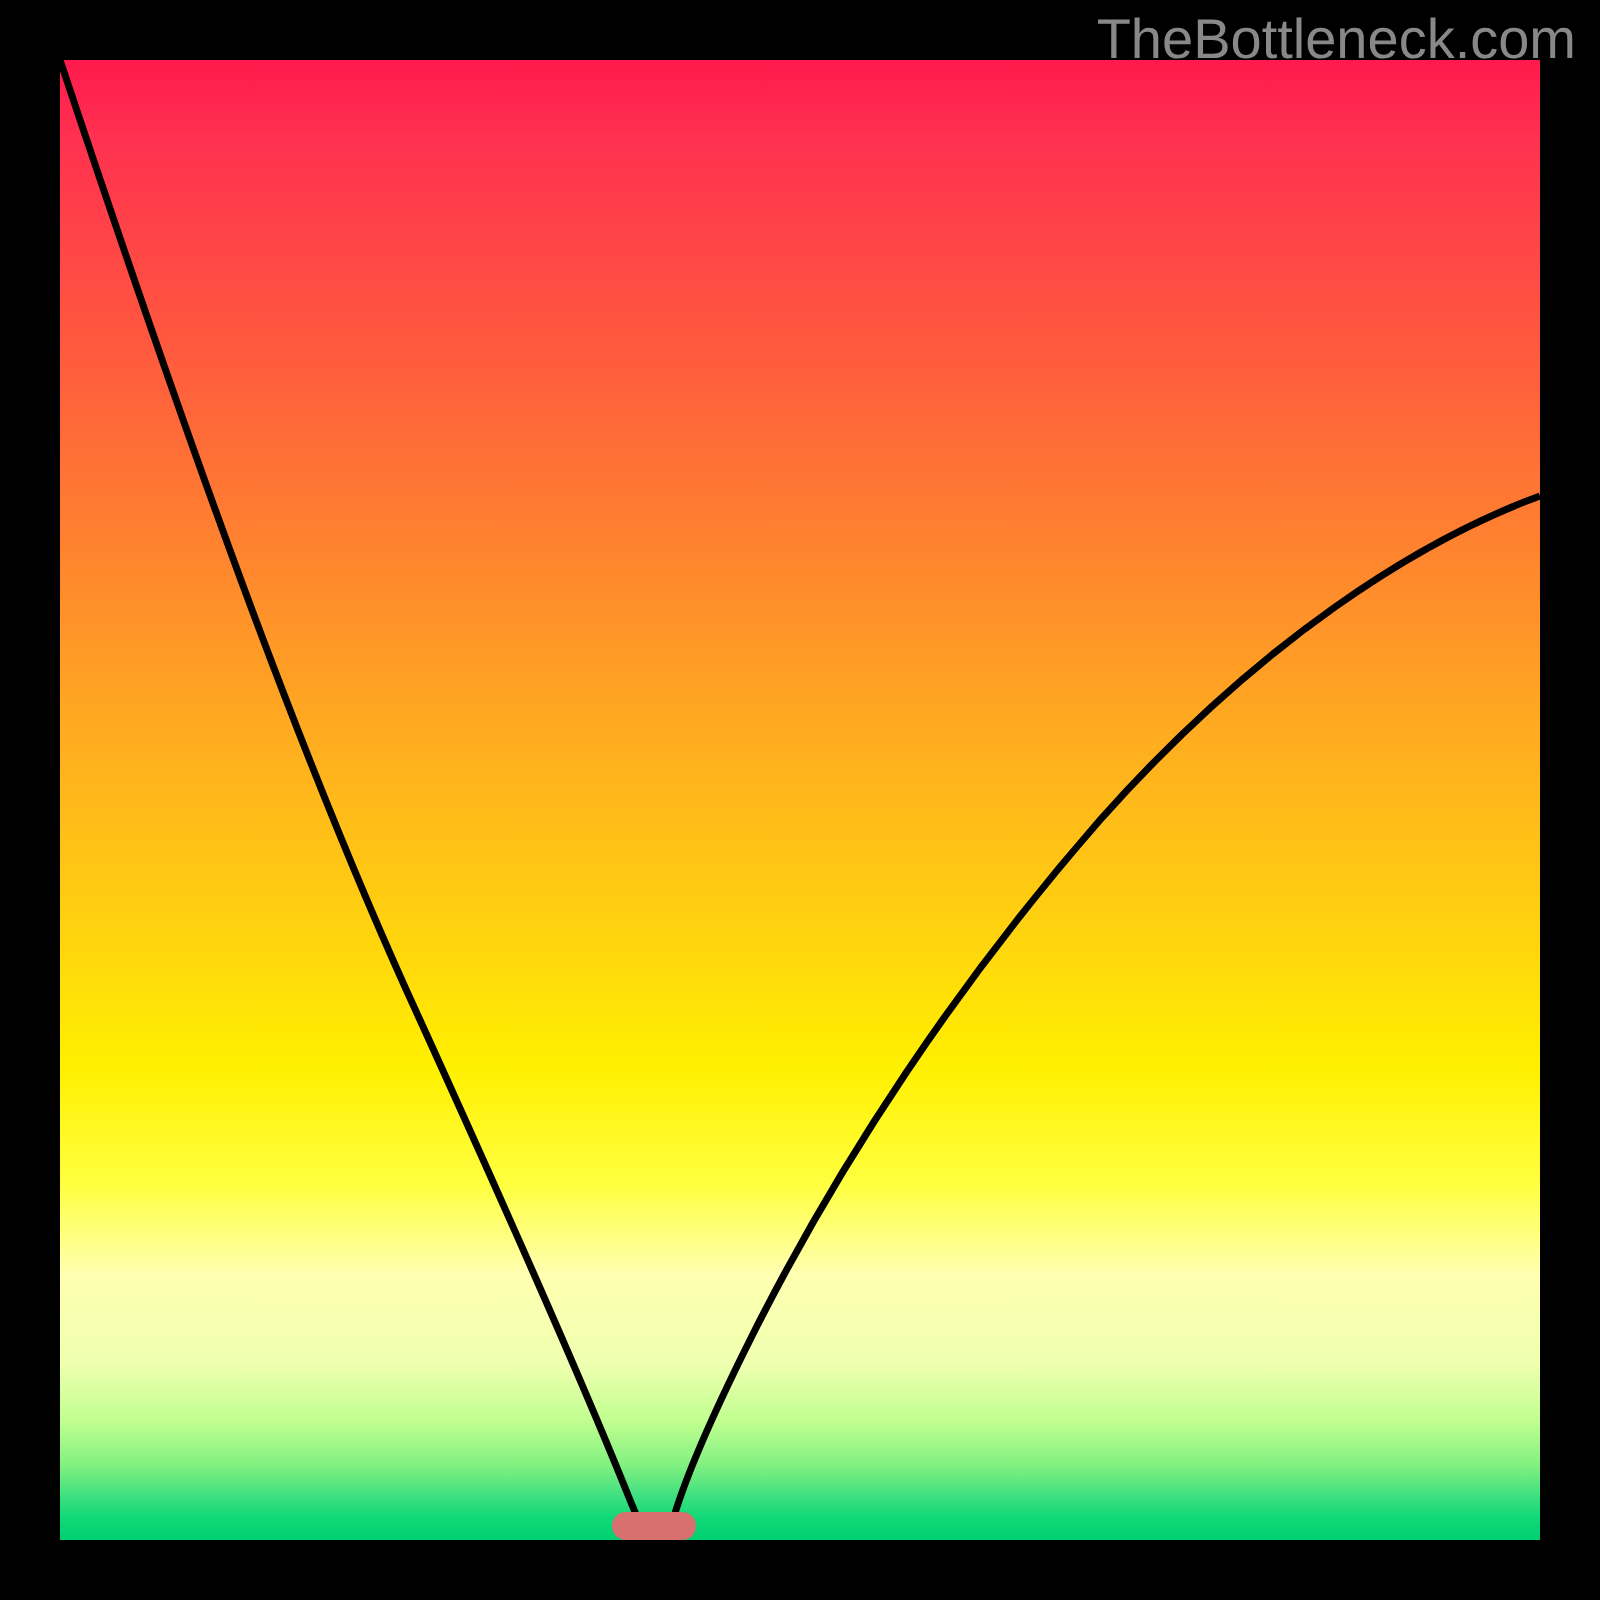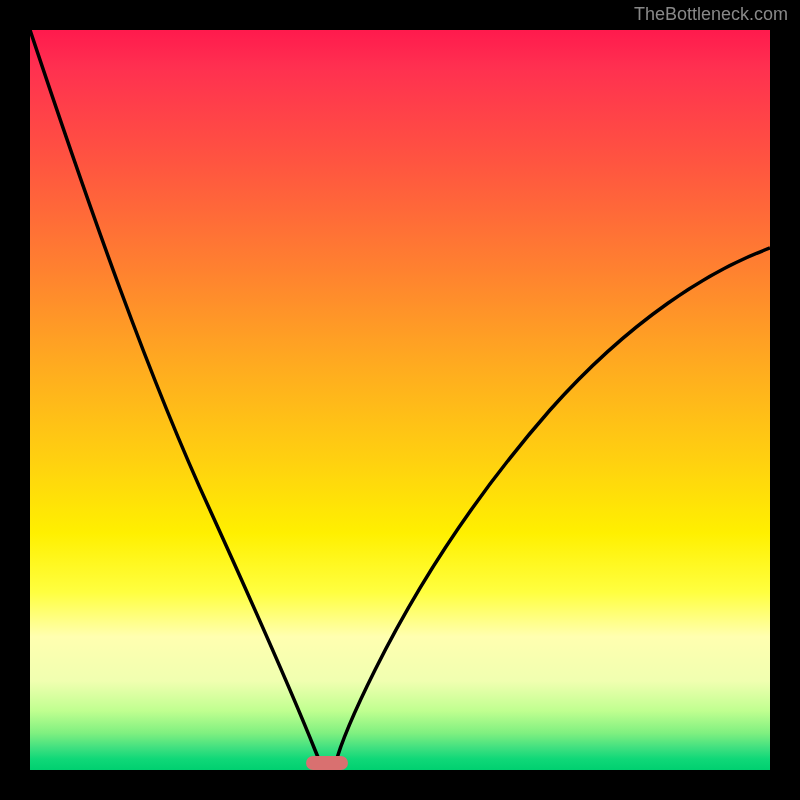--- a/index.html
+++ b/index.html
@@ -9,21 +9,21 @@
     background: #000;
     position: relative;
     overflow: hidden;
     font-family: Arial, sans-serif;
   }
   .watermark {
     position: absolute;
     top: 4px;
     right: 12px;
     color: #888;
-    font-size: 18px;
+    font-size: 28px;
     font-weight: normal;
     z-index: 10;
     margin-left: 40px;
   }
   .plot-area {
     position: absolute;
     left: 30px;
     top: 30px;
     width: 740px;
     height: 740px;

